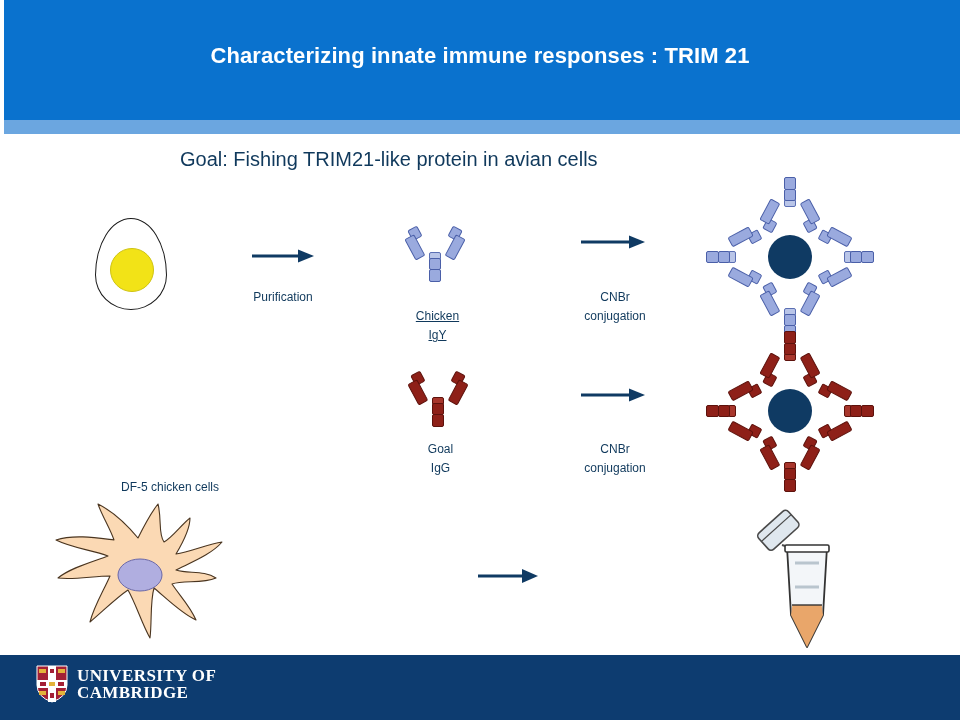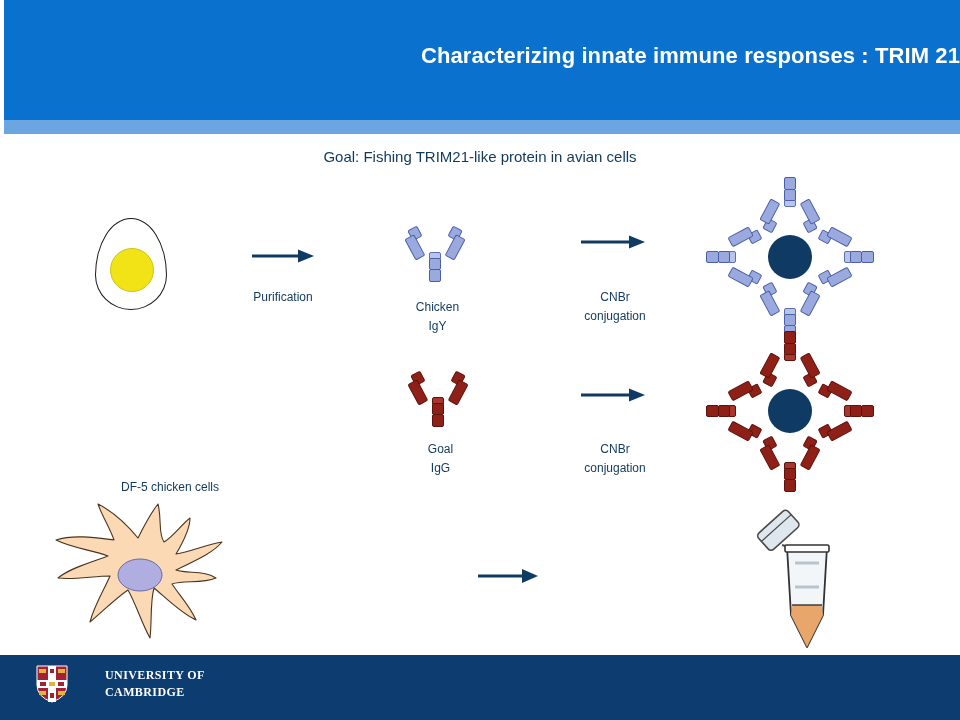--- a/index.html
+++ b/index.html
@@ -33,37 +33,37 @@
     top: 120px;
     width: 956px;
     height: 14px;
     background: #6ba6e0;
   }
   .slide-title {
     position: absolute;
     left: 0;
     top: 43px;
     width: 960px;
-    text-align: right;
+    text-align: center;
     color: #ffffff;
     font-size: 22px;
     font-weight: bold;
     letter-spacing: 0.1px;
     font-family: "Liberation Sans", sans-serif;
   }
 
   
   .goal-text {
     position: absolute;
     left: 180px;
     top: 148px;
     width: 600px;
-    text-align: center;
+    text-align: left;
     color: #10395c;
-    font-size: 15px;
+    font-size: 20px;
     font-family: "Liberation Sans", sans-serif;
   }
 
   
   .lbl {
     position: absolute;
     color: #10395c;
     font-size: 12px;
     line-height: 19px;
     text-align: center;
@@ -146,25 +146,24 @@
   .logo-wrap {
     position: absolute;
     left: 36px; top: 665px;
     display: flex;
     align-items: center;
     gap: 9px;
   }
   .logo-text {
     color: #ffffff;
     font-family: "Liberation Serif", serif;
-    font-size: 12px;
+    font-size: 17px;
     font-weight: bold;
     line-height: 17px;
     letter-spacing: 0.4px;
-    margin-left: 28px;
   }
 </style>
 </head>
 <body>
 
 <div id="slide">
 
   <div class="header-band"></div>
   <div class="header-strip"></div>
   <div class="slide-title">Characterizing innate immune responses : TRIM 21</div>
@@ -184,21 +183,21 @@
 
   <div class="ab blue" style="left:412px; top:232px;">
     <div class="seg armL2"></div>
     <div class="seg armL"></div>
     <div class="seg armR2"></div>
     <div class="seg armR"></div>
     <div class="seg j hinge"></div>
     <div class="seg stem1"></div>
     <div class="seg stem2"></div>
   </div>
-  <div class="lbl" style="left:380px; top:298px; width:115px;">Chicken
+  <div class="lbl" style="left:380px; top:307px; width:115px;text-decoration:underline;">Chicken
 IgY</div>
 
   <svg class="arrow" style="left:581px; top:232px;" width="66" height="20" viewBox="0 0 66 20">
     <line x1="0" y1="10" x2="51" y2="10" stroke="#0f3a63" stroke-width="3"></line>
     <polygon points="48,3.5 64,10 48,16.5" fill="#0f3a63"></polygon>
   </svg>
   <div class="lbl" style="left:545px; top:288px; width:140px;">CNBr
 conjugation</div>
 
   <div class="cluster" style="left:705px; top:183px;">

